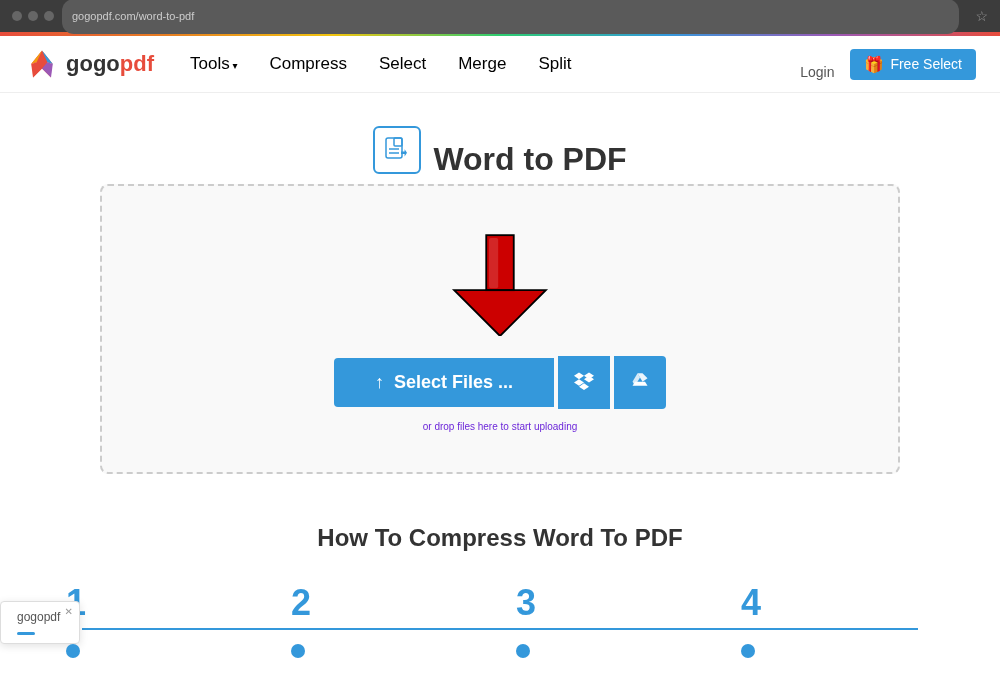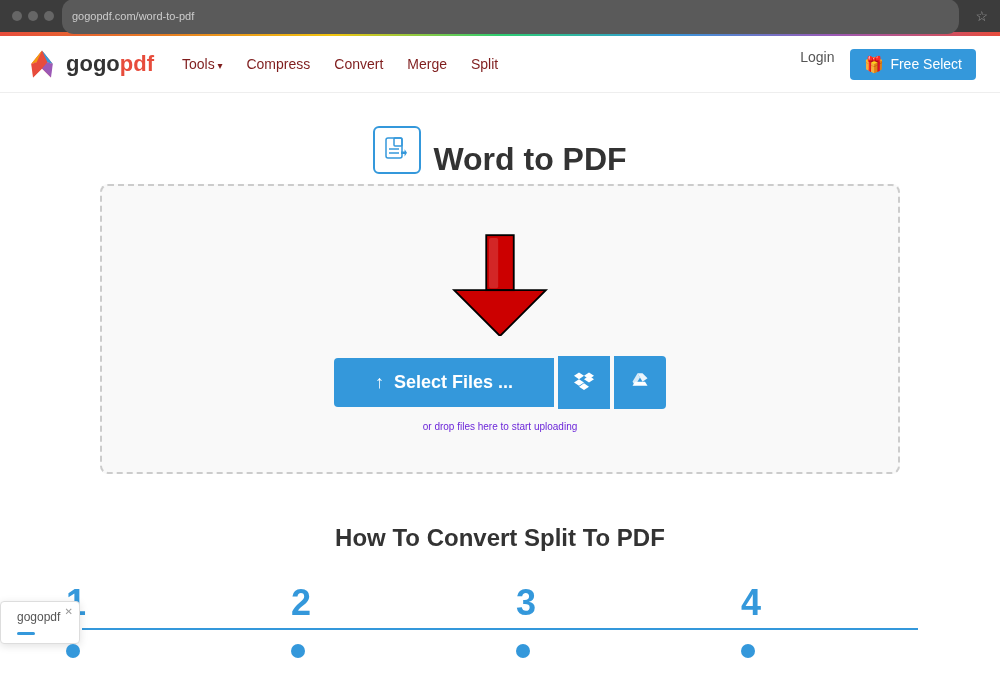--- a/index.html
+++ b/index.html
@@ -45,28 +45,29 @@
     }
     .logo-container { display: flex; align-items: center; gap: 6px; }
     .logo-bird {
       width: 36px;
       height: 36px;
     }
     .logo-text { font-size: 22px; font-weight: bold; color: #333; }
     .logo-text span { color: #e74c3c; }
     .nav-links { display: flex; align-items: center; gap: 24px; }
     .nav-link {
-      color: #7f1d1d;
-      font-size: 14px;
+      color: #000000;
+      font-size: 17px;
       text-decoration: none;
       cursor: pointer;
+      margin-left: 8px;
     }
     .nav-link.with-arrow::after { content: ' ▾'; font-size: 10px; }
     .nav-spacer { flex: 1; }
-    .nav-right { display: flex; align-items: flex-start; gap: 16px; }
+    .nav-right { display: flex; align-items: flex-end; gap: 16px; }
     .login-btn { color: #555; font-size: 14px; cursor: pointer; }
     .free-trial-btn {
       display: flex; align-items: center; gap: 6px;
       background: #3498db;
       color: white;
       padding: 6px 14px;
       border-radius: 4px;
       font-size: 14px;
       cursor: pointer;
       border: none;
@@ -231,21 +232,21 @@
       <polygon points="20,5 8,20 14,18" fill="#f39c12"></polygon>
       <polygon points="20,5 32,20 26,18" fill="#3498db"></polygon>
       <polygon points="10,35 20,25 14,18 8,20" fill="#e74c3c"></polygon>
       <polygon points="30,35 20,25 26,18 32,20" fill="#9b59b6"></polygon>
     </svg>
     <span class="logo-text">gogo<span>pdf</span></span>
   </div>
   <div class="nav-links">
     <a class="nav-link with-arrow">Tools</a>
     <a class="nav-link">Compress</a>
-    <a class="nav-link">Convert</a>
+    <a class="nav-link">Select</a>
     <a class="nav-link">Merge</a>
     <a class="nav-link">Split</a>
   </div>
   <div class="nav-spacer"></div>
   <div class="nav-right">
     <span class="login-btn">Login</span>
     <button class="free-trial-btn">
       <span class="gift-icon">🎁</span>
       <span>Free Select</span>
     </button>
@@ -300,21 +301,21 @@
           <path d="M30 8L18 8l12 20 12-8L30 8z" fill="white" opacity="0.9"></path>
         </svg>
       </button>
     </div>
 
     <p class="drop-hint">or drop files here to start uploading</p>
   </div>
 </div>
 
 <div class="how-to-section">
-  <h2 class="how-to-title">How To Convert Split To PDF</h2>
+  <h2 class="how-to-title">How To Compress Word To PDF</h2>
 
   <div class="steps-container">
     <div class="steps-line"></div>
 
     <div class="step">
       <div class="step-number">1</div>
       <div class="step-dot"></div>
 
     </div>
 

